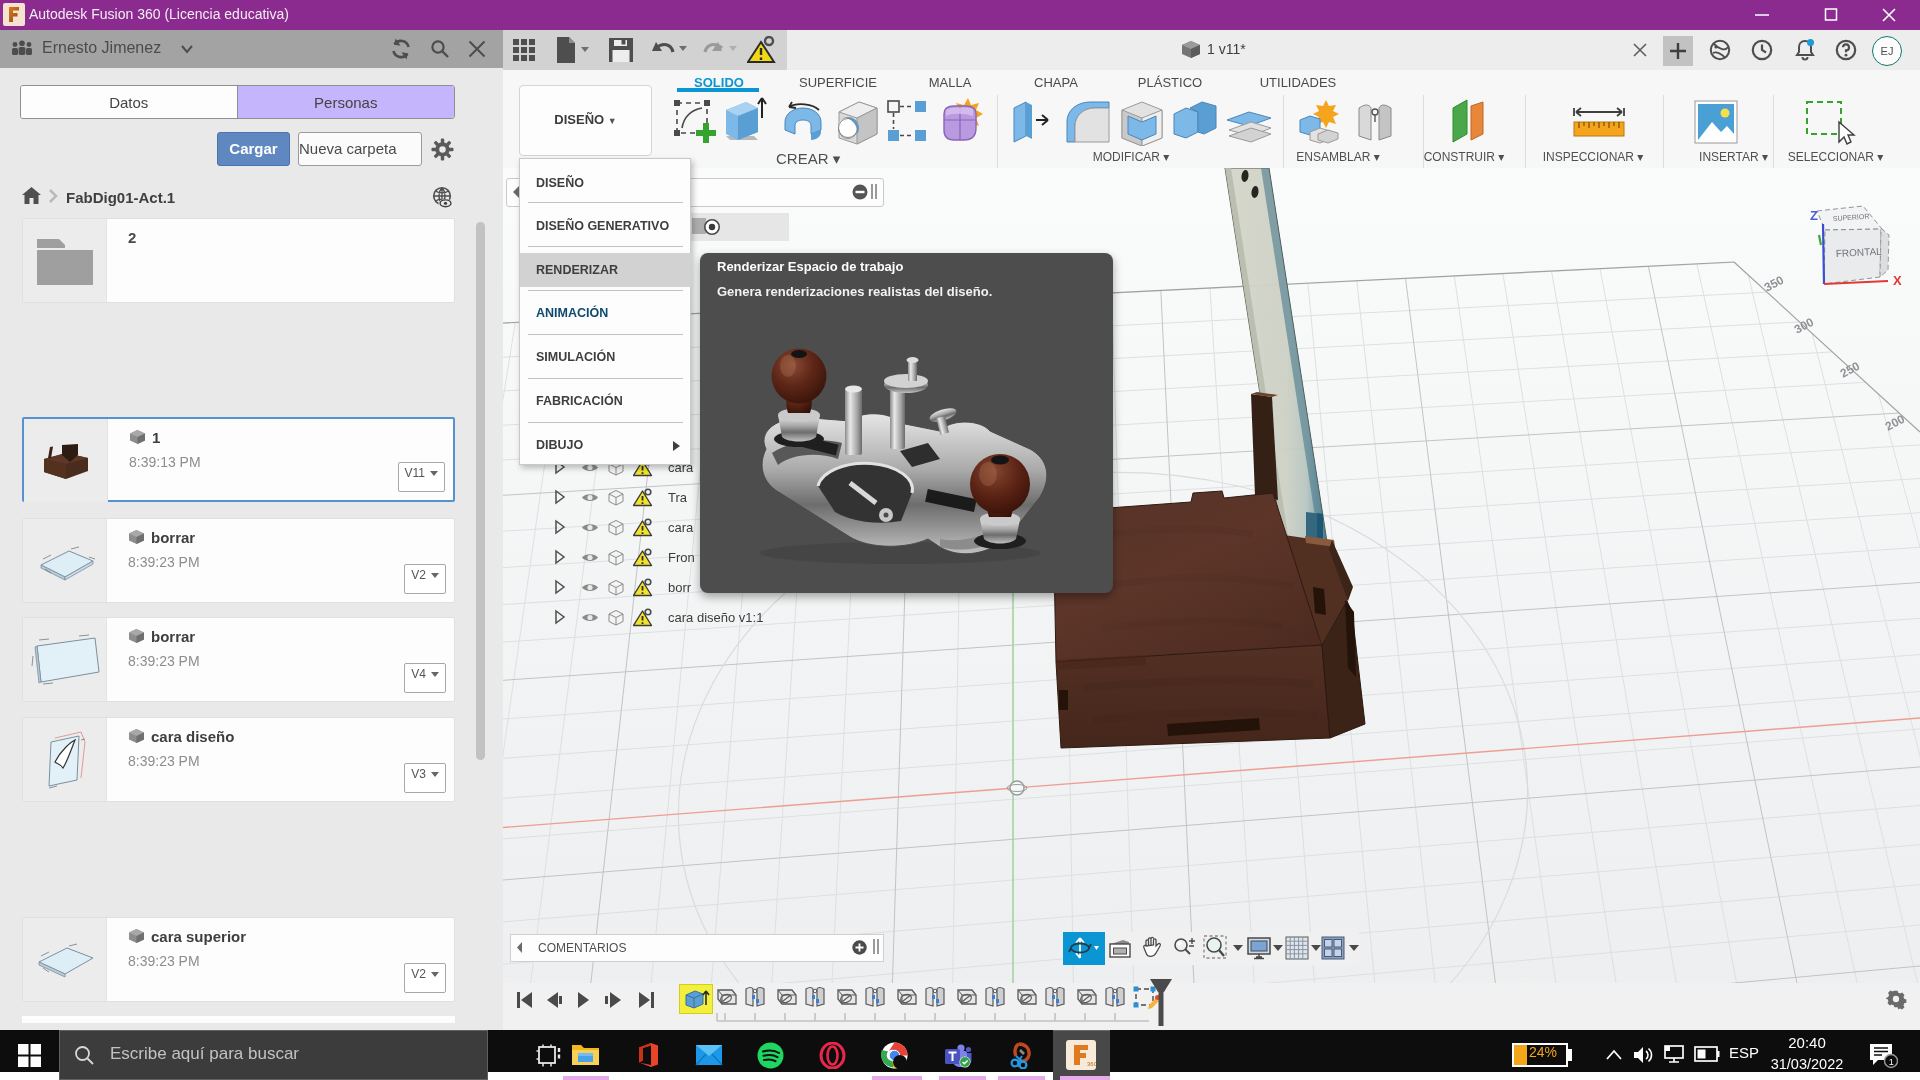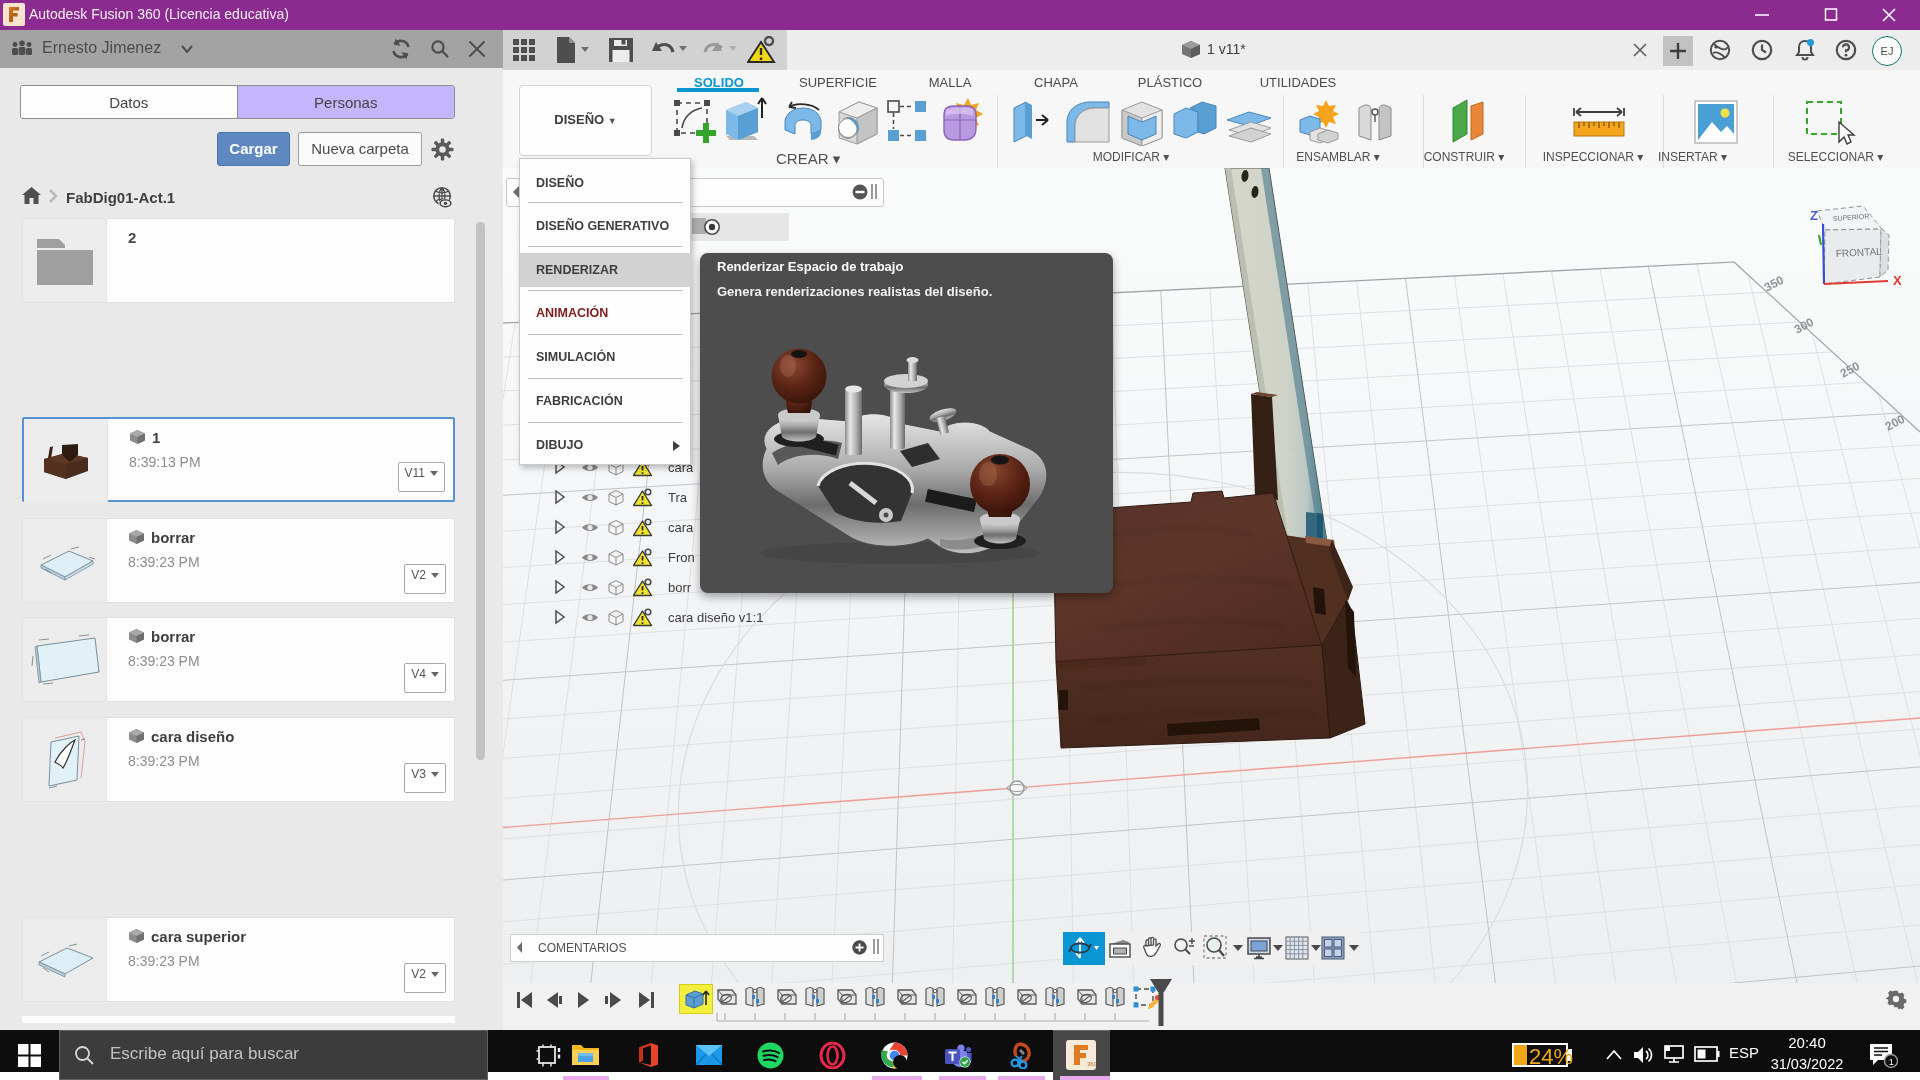--- a/index.html
+++ b/index.html
@@ -11,21 +11,21 @@
 #titlebar .logo { left:3px; top:3px; width:22px; height:23px; background:#f5e3cf; border-radius:2px; }
 #titlebar .ttext { left:29px; top:6px; color:#f3eef3; font-size:14px; }
 
 #leftpanel { left:0; top:30px; width:503px; height:1000px; background:#e9e9e9; }
 #lp-head { left:0; top:0; width:503px; height:38px; background:#a3a3a3; }
 #lp-head .uname { left:42px; top:9px; font-size:16px; color:#4b4b4b; }
 .tabwrap { left:20px; top:55px; width:435px; height:34px; border:1px solid #8f8f8f; border-radius:3px; overflow:hidden; display:flex; }
 .tabwrap .t1 { width:50%; background:#fdfdfd; border-right:1px solid #8f8f8f; color:#444; font-size:15px; display:flex; align-items:center; justify-content:center; }
 .tabwrap .t2 { width:50%; background:#c4b5fd; color:#444; font-size:15px; display:flex; align-items:center; justify-content:center; }
 .btn-cargar { left:217px; top:102px; width:73px; height:34px; background:#5e88bf; border:1px solid #4a74ab; border-radius:3px; color:#fff; font-size:15px; font-weight:bold; text-align:center; line-height:32px; }
-.btn-nueva { left:298px; top:102px; width:124px; height:34px; background:#fbfbfb; border:1px solid #9b9b9b; border-radius:3px; color:#4a4a4a; font-size:15px; text-align:center; line-height:32px; }
+.btn-nueva { left:298px; top:102px; width:124px; height:34px; background:#fbfbfb; border:1px solid #9b9b9b; border-radius:3px; color:#4a4a4a; font-size:15px; line-height:32px; }
 .crumb { left:0px; top:150px; width:503px; height:36px; }
 .crumbtxt { left:66px; top:9px; font-size:15px; font-weight:bold; color:#3f3f3f; }
 .card { left:22px; width:433px; height:85px; background:#fdfdfd; border:1px solid #e0e0e0; border-radius:2px; }
 .card .thumb { position:absolute; left:0; top:0; width:84px; height:83px; background:#ececec; border-right:1px solid #e4e4e4; }
 .card.sel { border:2px solid #5592d2; }
 .card .cname { position:absolute; left:105px; top:10px; font-size:15px; font-weight:bold; color:#3e3e3e; }
 .card .fname { position:absolute; left:105px; top:10px; font-size:15px; color:#4a4a4a; }
 .card .ctime { position:absolute; left:105px; top:35px; font-size:14px; color:#8d8d8d; }
 .card .ver { position:absolute; right:8px; bottom:8px; height:30px; border:1px solid #a8a8a8; border-radius:2px; background:#fff; font-size:12px; color:#555; padding:0 6px; line-height:20px; }
 .card .ver:after { content:""; display:inline-block; margin-left:5px; margin-bottom:1px; border-left:4px solid transparent; border-right:4px solid transparent; border-top:5px solid #666; }
@@ -322,21 +322,21 @@
   <div class="abs" style="left:920px;top:65px;width:1px;height:98px;background:#dddddd"></div>
   <div class="abs" style="left:1022px;top:65px;width:1px;height:98px;background:#dddddd"></div>
   <div class="abs" style="left:1160px;top:65px;width:1px;height:98px;background:#dddddd"></div>
   <div class="abs" style="left:1270px;top:65px;width:1px;height:98px;background:#dddddd"></div>
 
   <div class="abs" style="left:273px;top:120px;width:100px;text-align:left;font-size:15px;color:#4f4f4f">CREAR ▾</div>
   <div class="abs" style="left:568px;top:120px;width:120px;text-align:center;font-size:12px;color:#4f4f4f">MODIFICAR ▾</div>
   <div class="abs" style="left:775px;top:120px;width:120px;text-align:center;font-size:12px;color:#4f4f4f">ENSAMBLAR ▾</div>
   <div class="abs" style="left:901px;top:120px;width:120px;text-align:center;font-size:12px;color:#4f4f4f">CONSTRUIR ▾</div>
   <div class="abs" style="left:1025px;top:120px;width:130px;text-align:center;font-size:12px;color:#4f4f4f">INSPECCIONAR ▾</div>
-  <div class="abs" style="left:1155px;top:120px;width:110px;text-align:left;font-size:12px;color:#4f4f4f">INSERTAR ▾</div>
+  <div class="abs" style="left:1155px;top:120px;width:110px;text-align:right;font-size:12px;color:#4f4f4f">INSERTAR ▾</div>
   <div class="abs" style="left:1270px;top:120px;width:125px;text-align:center;font-size:12px;color:#4f4f4f">SELECCIONAR ▾</div>
 
   <svg class="abs" style="left:171px;top:70px" width="42" height="46" viewBox="0 0 42 46">
     <g stroke="#4a4a4a" stroke-width="1.6" fill="none" stroke-dasharray="5 4">
           <rect x="3" y="3" width="30" height="30"></rect>
         </g>
     <rect x="0" y="0" width="6" height="6" fill="#4a4a4a"></rect>
         <rect x="30" y="0" width="6" height="6" fill="#4a4a4a"></rect>
         <rect x="0" y="30" width="6" height="6" fill="#4a4a4a"></rect>
         <rect x="30" y="30" width="6" height="6" fill="#4a4a4a"></rect>
@@ -849,21 +849,21 @@
 </div>
 
 <div class="abs" style="left:519px;top:158px;width:172px;height:307px;background:#fdfdfd;border:1px solid #c9c9c9;box-shadow:2px 3px 6px rgba(0,0,0,0.25);z-index:40">
   <div style="position:absolute;left:0;top:94px;width:172px;height:34px;background:#d2d2d2"></div>
   <div style="position:absolute;left:16px;top:17px;font-size:12.5px;font-weight:bold;color:#3e3e3e">DISEÑO</div>
   <div style="position:absolute;left:8px;top:43px;width:155px;height:1px;background:#c2c2c2"></div>
   <div style="position:absolute;left:16px;top:60px;font-size:12.5px;font-weight:bold;color:#3e3e3e">DISEÑO GENERATIVO</div>
   <div style="position:absolute;left:8px;top:87px;width:155px;height:1px;background:#c2c2c2"></div>
   <div style="position:absolute;left:16px;top:104px;font-size:12.5px;font-weight:bold;color:#3e3e3e">RENDERIZAR</div>
   <div style="position:absolute;left:8px;top:131px;width:155px;height:1px;background:#c2c2c2"></div>
-  <div style="position:absolute;left:16px;top:147px;font-size:12.5px;font-weight:bold;color:#7f1d1d">ANIMACIÓN</div>
+  <div style="position:absolute;left:16px;top:147px;font-size:12.5px;font-weight:bold;color:#0c4a6e">ANIMACIÓN</div>
   <div style="position:absolute;left:8px;top:175px;width:155px;height:1px;background:#c2c2c2"></div>
   <div style="position:absolute;left:16px;top:191px;font-size:12.5px;font-weight:bold;color:#3e3e3e">SIMULACIÓN</div>
   <div style="position:absolute;left:8px;top:219px;width:155px;height:1px;background:#c2c2c2"></div>
   <div style="position:absolute;left:16px;top:235px;font-size:12.5px;font-weight:bold;color:#3e3e3e">FABRICACIÓN</div>
   <div style="position:absolute;left:8px;top:263px;width:155px;height:1px;background:#c2c2c2"></div>
   <div style="position:absolute;left:16px;top:279px;font-size:12.5px;font-weight:bold;color:#3e3e3e">DIBUJO</div>
   <div style="position:absolute;right:10px;top:282px;width:0;height:0;border-top:5px solid transparent;border-bottom:5px solid transparent;border-left:7px solid #3e3e3e"></div>
 </div>
 
 <div class="abs" style="left:700px;top:253px;width:413px;height:340px;background:#4d4d4d;border-radius:8px;box-shadow:0 4px 10px rgba(0,0,0,0.35);z-index:50">
@@ -1024,21 +1024,21 @@
 
   <div class="abs" style="left:563px;top:46px;width:46px;height:4px;background:#e9aaea"></div>
   <div class="abs" style="left:872px;top:46px;width:50px;height:4px;background:#e9aaea"></div>
   <div class="abs" style="left:939px;top:46px;width:47px;height:4px;background:#e9aaea"></div>
   <div class="abs" style="left:998px;top:46px;width:47px;height:4px;background:#e9aaea"></div>
   <div class="abs" style="left:1060px;top:46px;width:50px;height:4px;background:#e9aaea"></div>
 
   <div class="abs" style="left:1512px;top:13px;width:56px;height:24px;border:2px solid #fdfdfd;background:#0d0d0d"></div>
   <div class="abs" style="left:1568px;top:19px;width:4px;height:12px;background:#fdfdfd"></div>
   <div class="abs" style="left:1514px;top:15px;width:13px;height:20px;background:#f2a71b"></div>
-  <div class="abs" style="left:1529px;top:14px;font-size:22px;color:#f2a71b">24%</div>
+  <div class="abs" style="left:1529px;top:14px;font-size:14px;color:#f2a71b">24%</div>
   <svg class="abs" style="left:1605px;top:18px" width="18" height="14" viewBox="0 0 18 14">
         <path d="M2 11 L9 3 L16 11" stroke="#fdfdfd" stroke-width="1.8" fill="none"></path>
       </svg>
   <svg class="abs" style="left:1632px;top:14px" width="22" height="22" viewBox="0 0 22 22">
         <path d="M2 8 L6 8 L11 3 L11 19 L6 14 L2 14 Z" fill="#fdfdfd"></path>
         <path d="M14 7 A5 5 0 0 1 14 15 M16.5 4.5 A8.5 8.5 0 0 1 16.5 17.5" stroke="#fdfdfd" stroke-width="1.6" fill="none"></path>
       </svg>
   <svg class="abs" style="left:1662px;top:14px" width="24" height="22" viewBox="0 0 24 22">
         <rect x="3" y="2" width="18" height="12" fill="none" stroke="#fdfdfd" stroke-width="1.7"></rect>
         <path d="M12 14 L12 18 M7 18 L17 18" stroke="#fdfdfd" stroke-width="1.7"></path>

